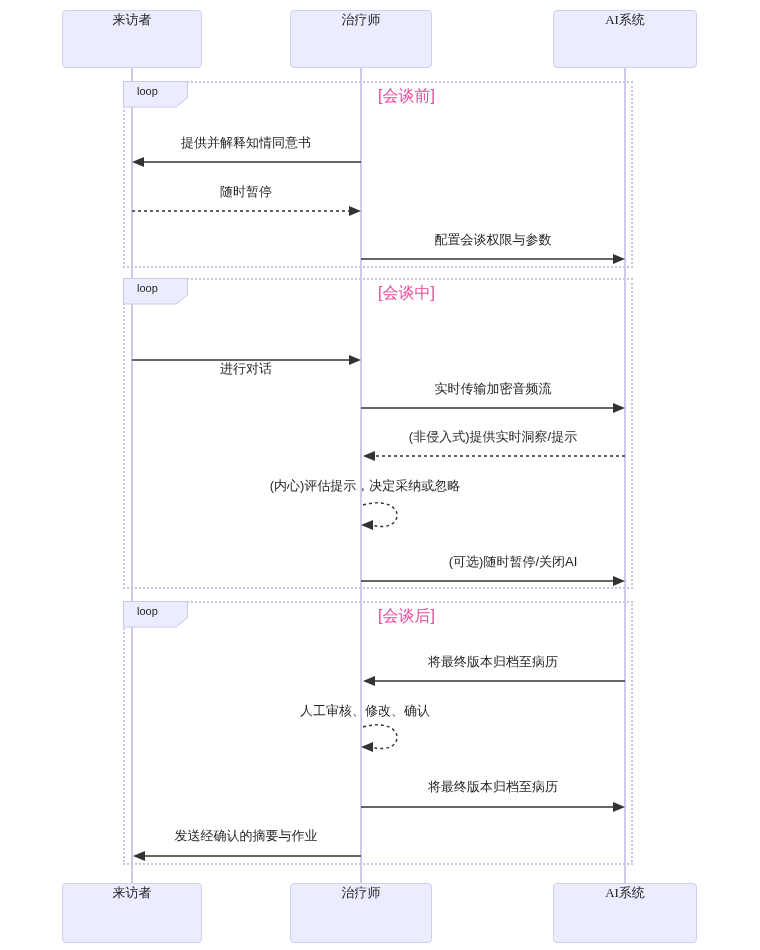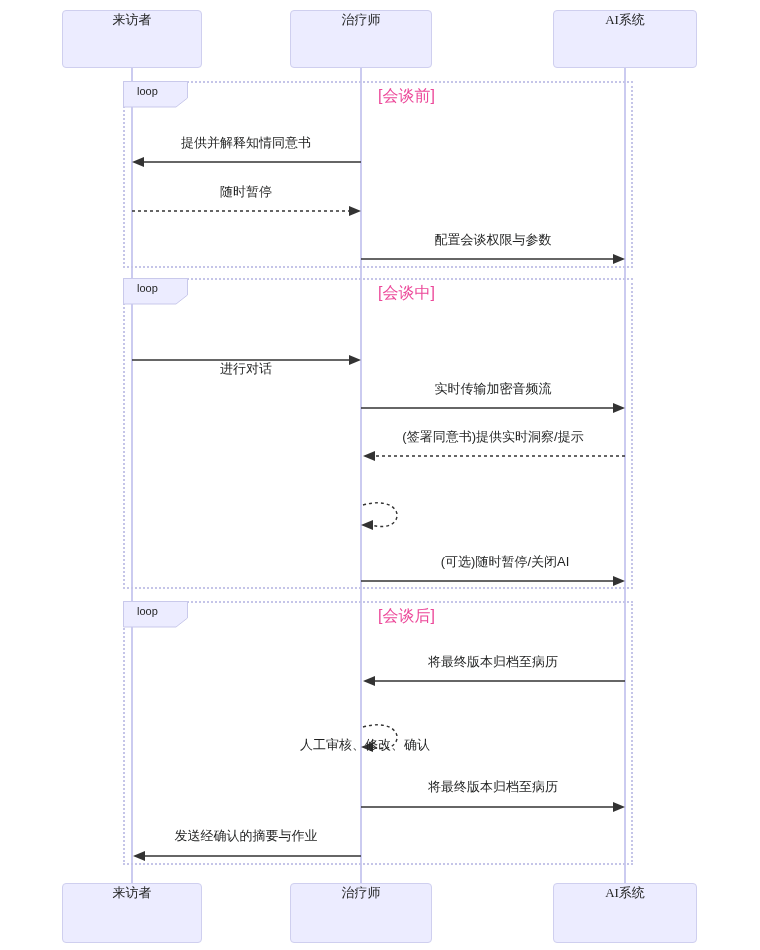--- a/index.html
+++ b/index.html
@@ -94,24 +94,25 @@
     
     <line class="sig" x1="361" y1="856" x2="145" y2="856"></line>
     <polygon class="head" points="133,856 145,851 145,861"></polygon>
   </svg>
 
   <div class="msg-label" style="left:96px;  top:134px;">提供并解释知情同意书</div>
   <div class="msg-label" style="left:96px;  top:183px;">随时暂停</div>
   <div class="msg-label" style="left:343px; top:231px;">配置会谈权限与参数</div>
   <div class="msg-label" style="left:96px;  top:332px;margin-top:28px;">进行对话</div>
   <div class="msg-label" style="left:343px; top:380px;">实时传输加密音频流</div>
-  <div class="msg-label" style="left:343px; top:428px;">(签署同意书)提供实时洞察/提示</div>
-  <div class="msg-label" style="left:355px; top:553px;">(可选)随时暂停/关闭AI</div>
+  <div class="msg-label" style="left:343px; top:428px;">(非侵入式)提供实时洞察/提示</div>
+  <div class="msg-label" style="left:215px; top:477px;">(内心)评估提示，决定采纳或忽略</div>
+  <div class="msg-label" style="left:363px; top:553px;">(可选)随时暂停/关闭AI</div>
   <div class="msg-label" style="left:343px; top:653px;">将最终版本归档至病历</div>
-  <div class="msg-label" style="left:215px; top:736px;">人工审核、修改、确认</div>
+  <div class="msg-label" style="left:215px; top:702px;">人工审核、修改、确认</div>
   <div class="msg-label" style="left:343px; top:778px;">将最终版本归档至病历</div>
   <div class="msg-label" style="left:96px;  top:827px;">发送经确认的摘要与作业</div>
 
   <div class="actor" style="left:62px;  top:10px; width:140px; height:58px;">
       <span>来访者</span>
     </div>
   <div class="actor" style="left:290px; top:10px; width:142px; height:58px;">
       <span>治疗师</span>
     </div>
   <div class="actor" style="left:553px; top:10px; width:144px; height:58px;">

